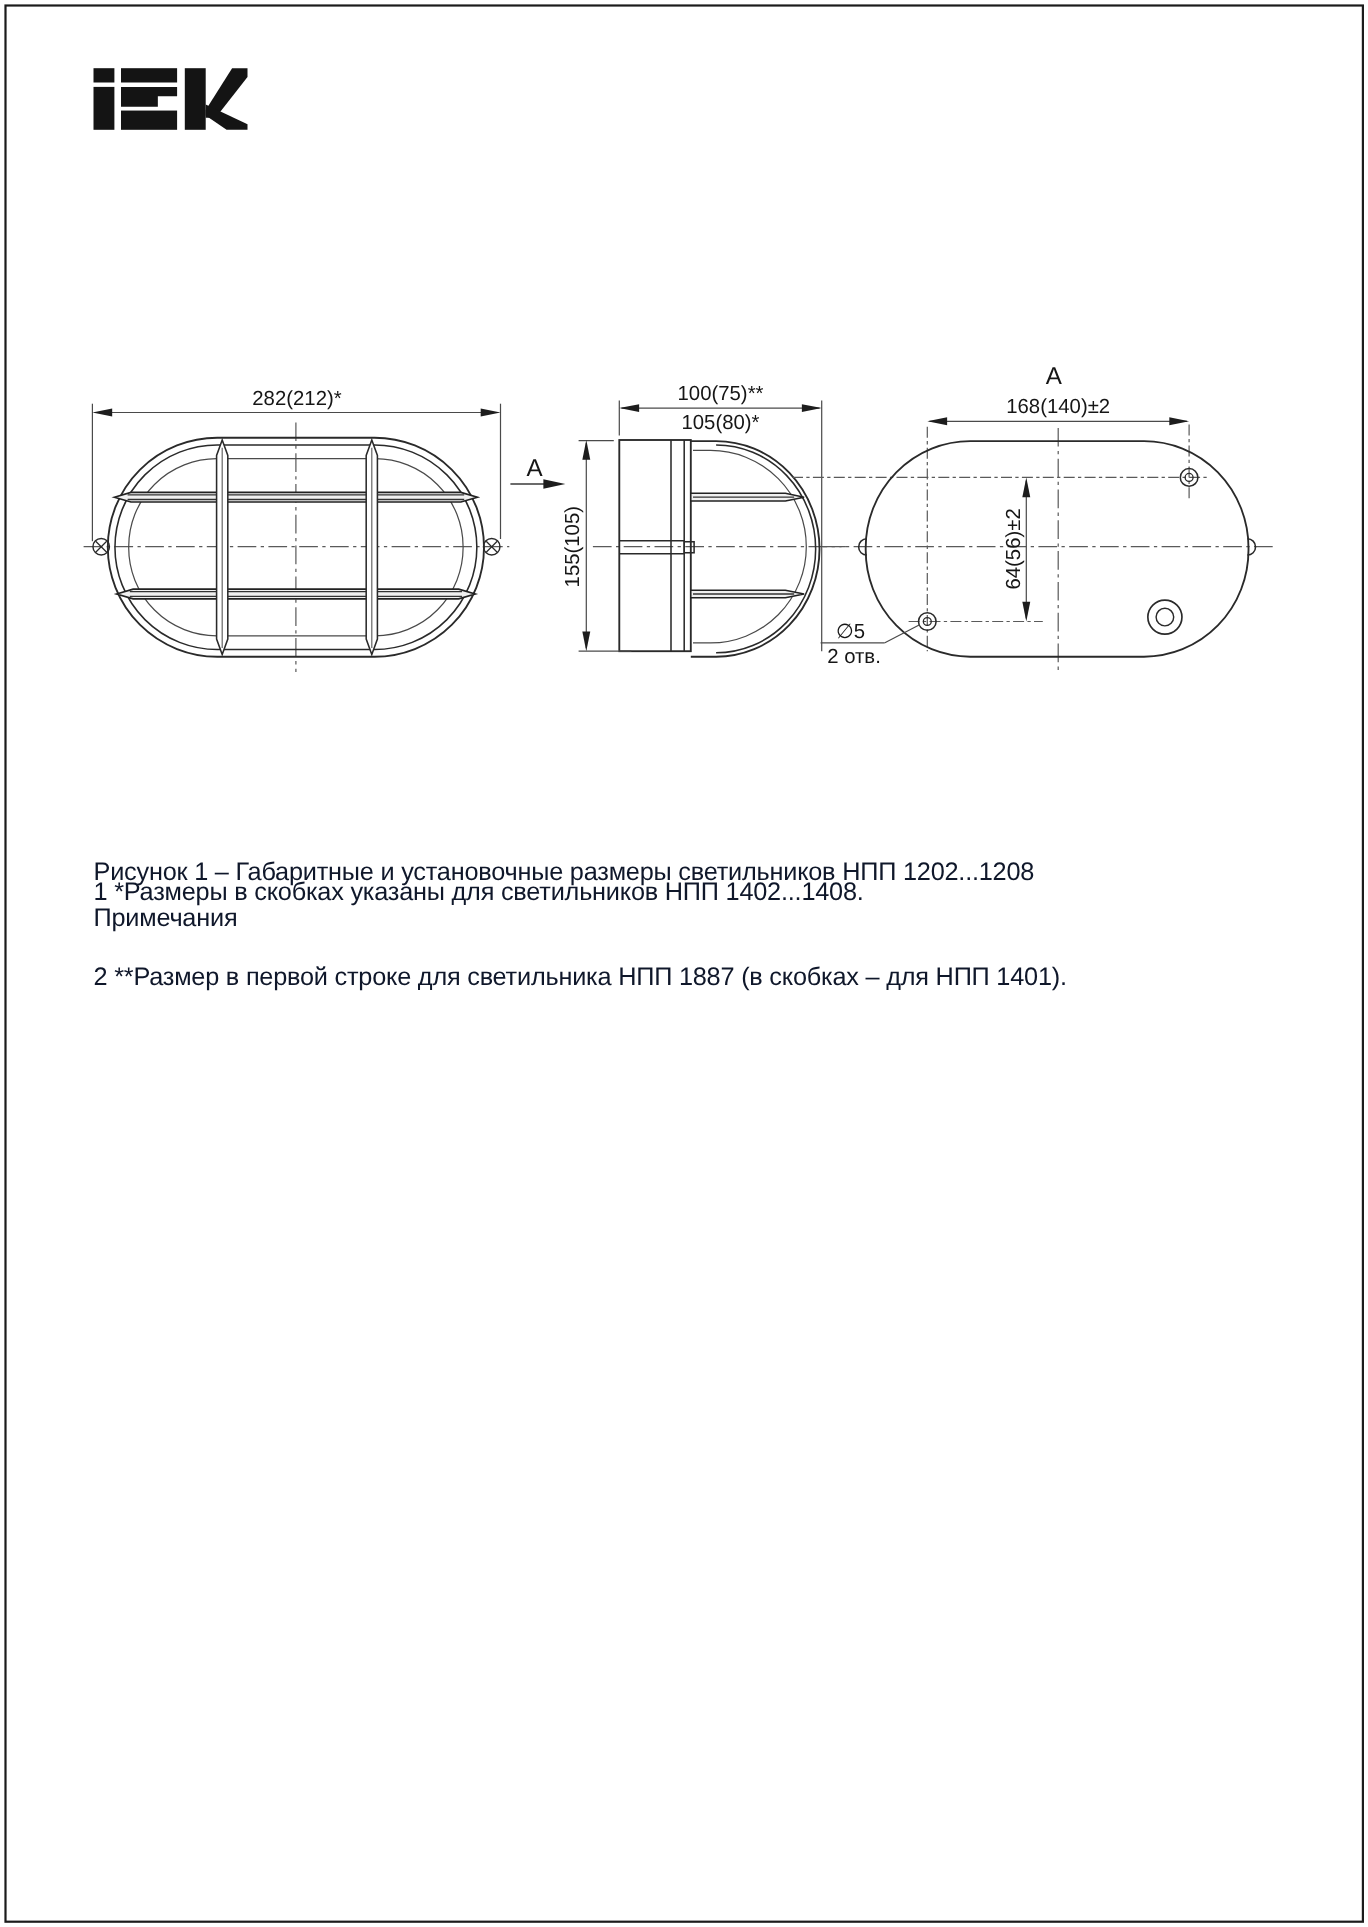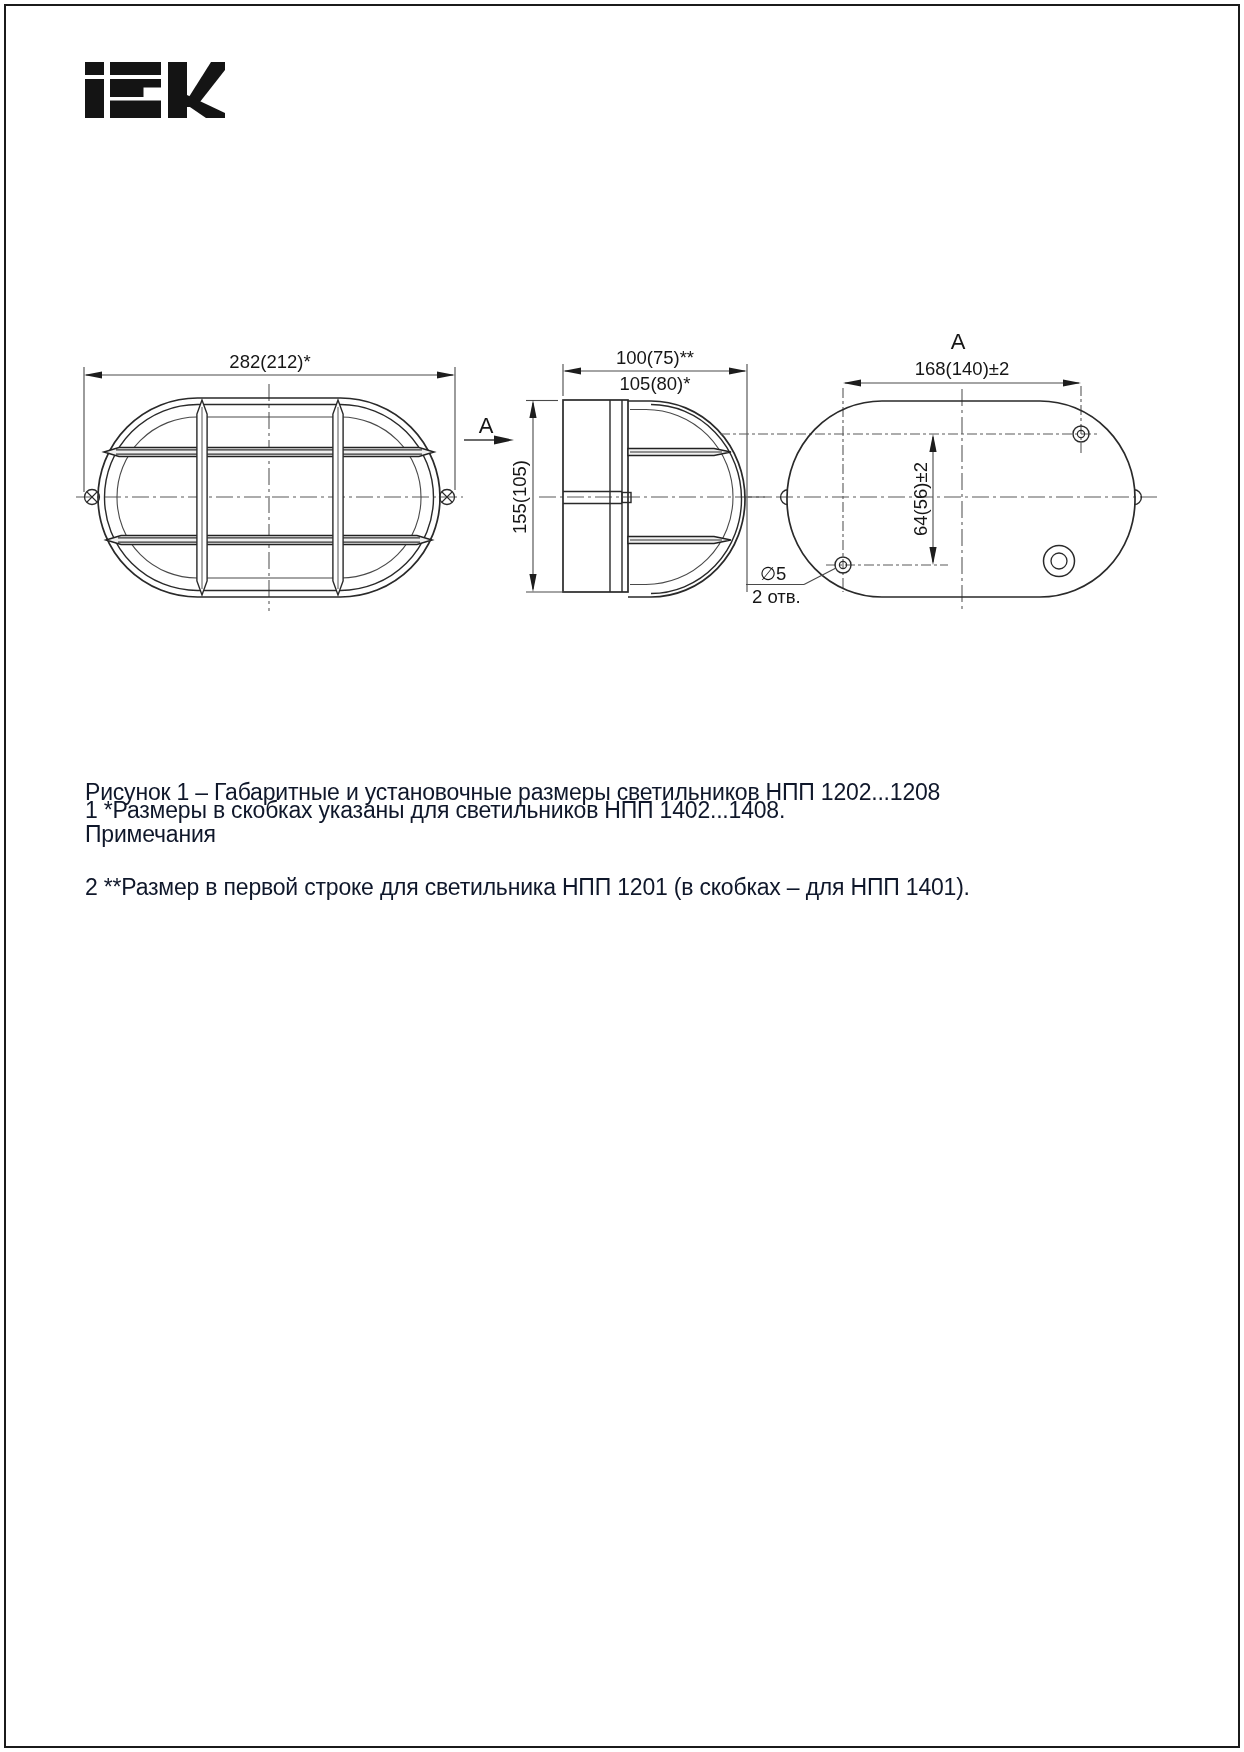--- a/index.html
+++ b/index.html
@@ -185,13 +185,13 @@
       <line class="thin" x1="804" y1="584.5" x2="836" y2="568"></line>
       <text class="dim-text" x="760" y="580">∅5</text>
       <text class="dim-text" x="752" y="603">2 отв.</text>
     </g>
   </g>
 </svg>
 
 <div class="caption-line" style="top:779px">Рисунок 1 – Габаритные и установочные размеры светильников НПП 1202...1208</div>
 <div class="caption-line" style="top:821px">Примечания</div>
 <div class="caption-line" style="top:797px">1 *Размеры в скобках указаны для светильников НПП 1402...1408.</div>
-<div class="caption-line" style="top:874px">2 **Размер в первой строке для светильника НПП 1201 (в скобках – для НПП 1401).</div>
+<div class="caption-line" style="top:874px">2 **Размер в первой строке для светильника НПП 1887 (в скобках – для НПП 1401).</div>
 
 </body></html>

